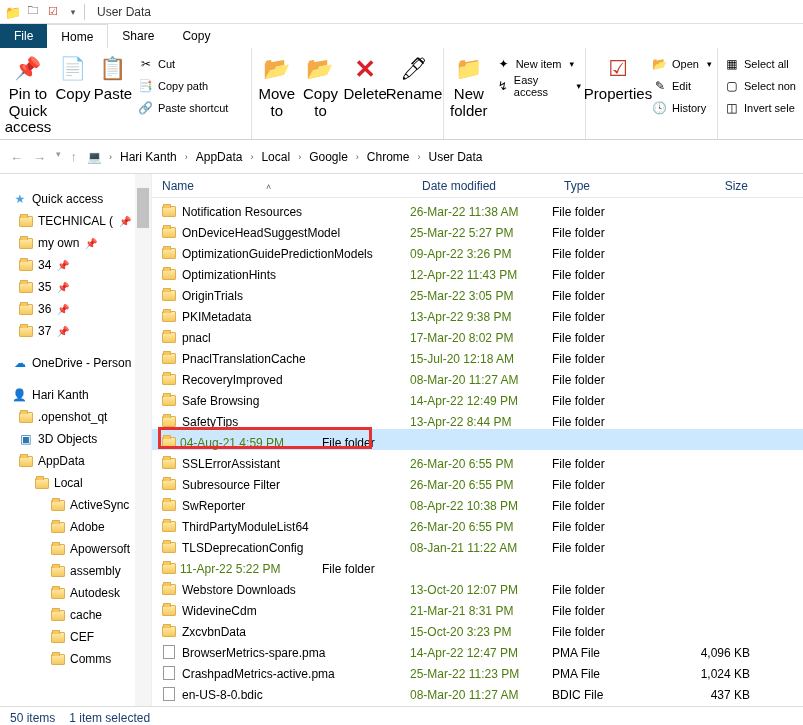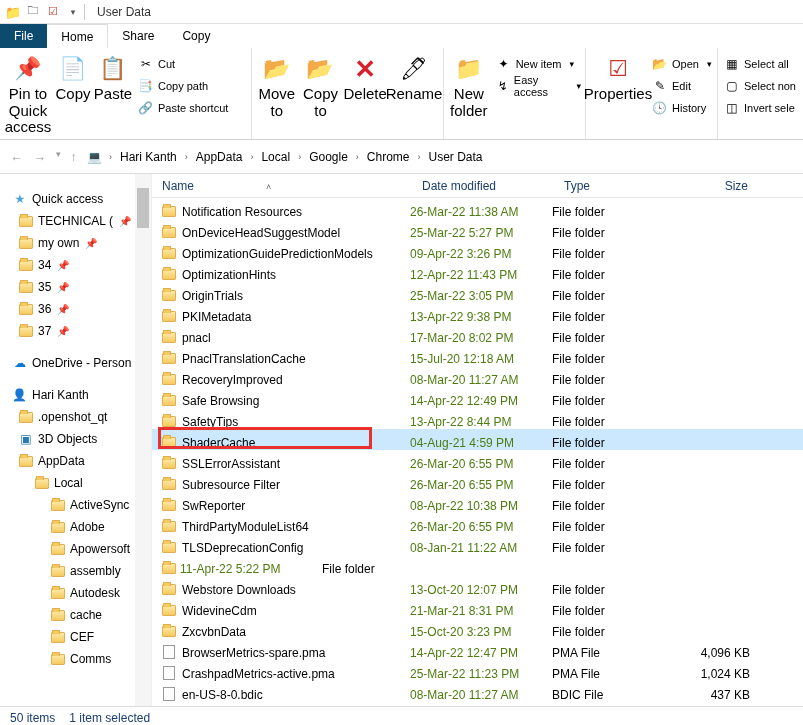--- a/index.html
+++ b/index.html
@@ -500,21 +500,20 @@
           </span>
           <span class="rname">SafetyTips</span>
           <span class="rdate">13-Apr-22 8:44 PM</span>
           <span class="rtype">File folder</span>
           <span class="rsize"></span>
         </div>
         <div class="row selected">
           <span class="ricon">
             <span class="fileicon-folder"></span>
           </span>
-          <span class="rname">ShaderCache</span>
           <span class="rdate">04-Aug-21 4:59 PM</span>
           <span class="rtype">File folder</span>
           <span class="rsize"></span>
         </div>
         <div class="row">
           <span class="ricon">
             <span class="fileicon-folder"></span>
           </span>
           <span class="rname">SSLErrorAssistant</span>
           <span class="rdate">26-Mar-20 6:55 PM</span>

